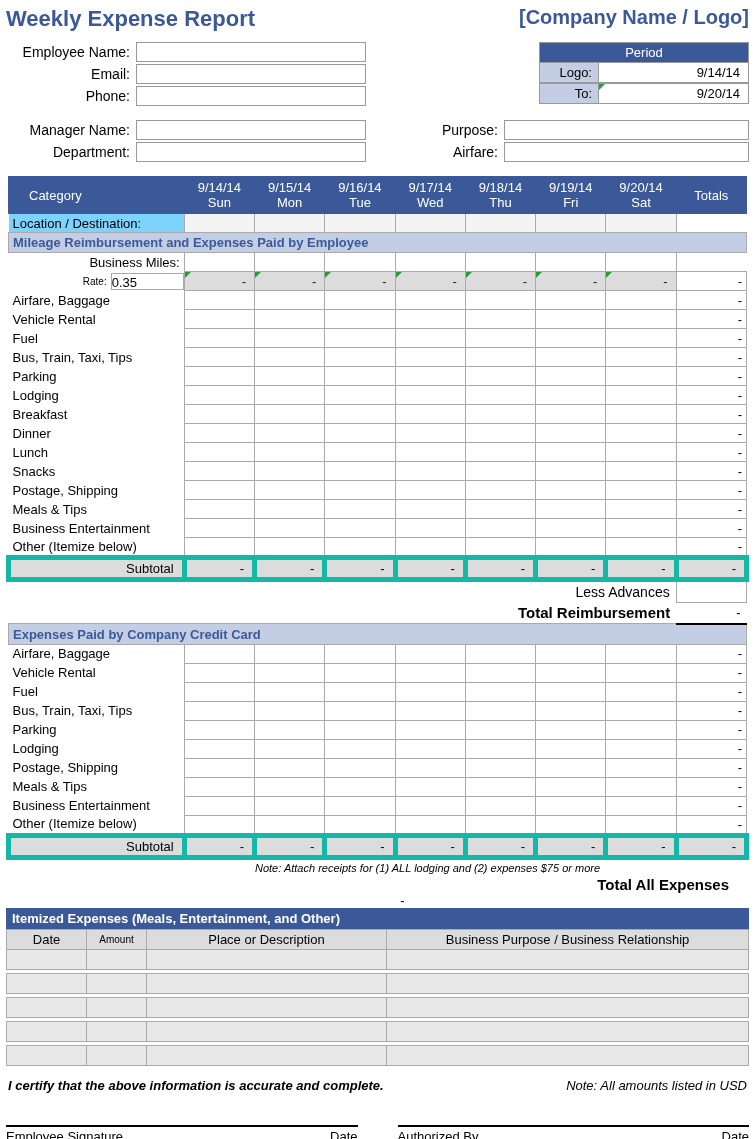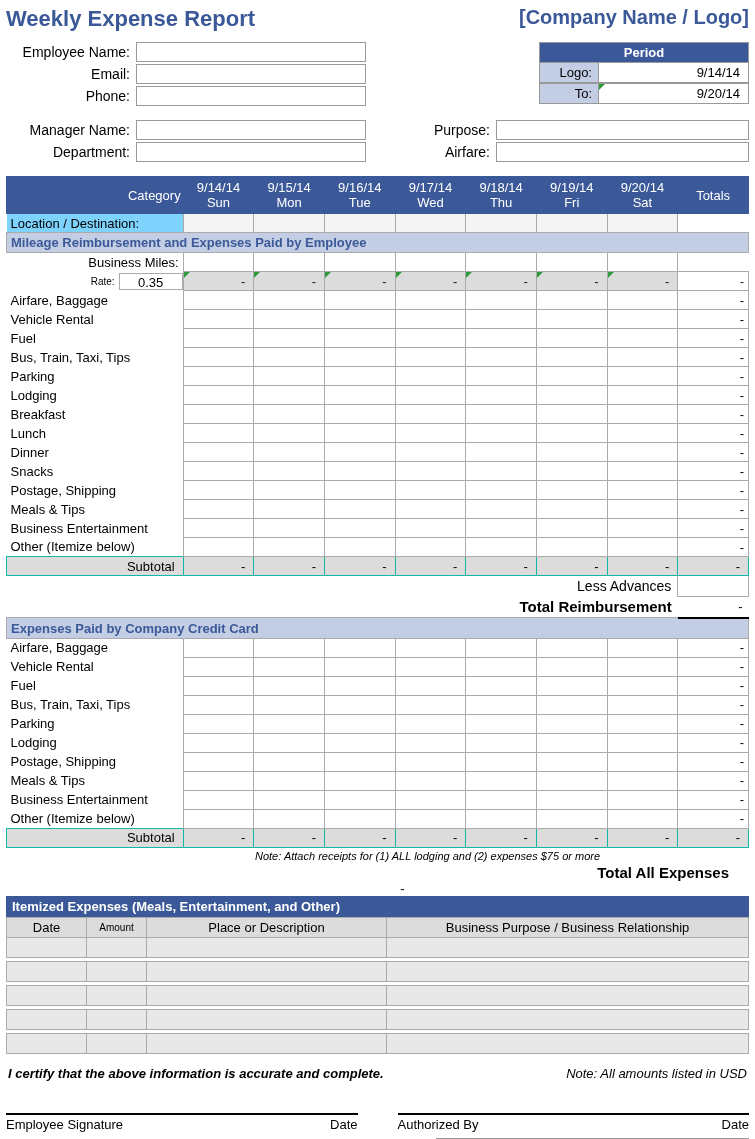--- a/index.html
+++ b/index.html
@@ -1,48 +1,48 @@
 <!DOCTYPE html>
 <html><head>
 <meta charset="utf-8">
 <style>
   * { box-sizing: border-box; margin: 0; padding: 0; }
   body { font-family: Arial, Helvetica, sans-serif; font-size: 13px; background: #fff; width: 755px; }
   .doc { width: 755px; padding: 6px; }
   .header { display: flex; justify-content: space-between; align-items: flex-start; margin-bottom: 10px; }
   .title { color: #3b5998; font-size: 22px; font-weight: bold; }
   .company { color: #3b5998; font-size: 20px; font-weight: bold; text-align: right; }
-  .info-row { display: flex; margin-bottom: 12px; }
+  .info-row { display: flex; margin-bottom: 12px; gap: 8px; }
   .info-left { width: 360px; }
   .info-right { flex: 1; }
   .form-line { display: flex; align-items: center; margin-bottom: 2px; }
   .form-label { text-align: right; padding-right: 6px; font-size: 14px; width: 130px; }
   .form-box { border: 1px solid #999; height: 20px; flex: 1; background: #fff; padding: 2px 4px; font-size: 13px; }
-  .period-hdr { background: #3b5998; color: #fff; text-align: center; font-weight: bold; padding: 2px 0; font-size: 13px; border: 1px solid #999; border-bottom: none; }
+  .period-hdr { background: #3b5998; color: #fff; text-align: center; font-weight: normal; padding: 2px 0; font-size: 13px; border: 1px solid #999; border-bottom: none; }
   .period-row { display: flex; }
   .period-lbl { background: #c3cde4; border: 1px solid #999; text-align: right; padding: 2px 6px; width: 60px; font-size: 13px; }
   .period-val { border: 1px solid #999; border-left: none; text-align: right; padding: 2px 8px; flex: 1; font-size: 13px; position: relative; }
   .tri { position: absolute; top: 0; left: 0; width: 0; height: 0; border-top: 6px solid #2d9a3a; border-right: 6px solid transparent; }
   .period-box { margin-left: auto; width: 210px; }
   .grid { border-collapse: collapse; width: 100%; }
   .grid th, .grid td { border: 1px solid #aaa; padding: 1px 4px; height: 19px; }
   .cat-hdr { background: #3b5998; color: #fff; font-size: 13px; }
   .cat-hdr th { border: 1px solid #3b5998; text-align: center; font-weight: normal; padding: 3px 2px; vertical-align: middle; }
-  .cat-hdr .cat-col { text-align: right; padding-left: 12px; width: 175px; }
+  .cat-hdr .cat-col { text-align: left; padding-left: 20px; width: 175px; }
   .daycol { width: 70px; }
   .totcol { width: 70px; }
   .loc-row td { background: #f4f4f4; }
   .loc-row .lbl { background: #7dd3fc; text-align: left; border: none; }
   .section-hdr td { background: #c3cde4; color: #3b5998; font-weight: bold; padding: 2px 4px; border: 1px solid #aaa; }
   .lbl-right { text-align: right; background: #fff; border: none !important; }
   .lbl-left { text-align: left; background: #fff; border: none !important; }
   .data-cell { background: #fff; text-align: right; }
   .tot-cell { background: #fff; text-align: right; border-left: 1px solid #666 !important; }
   .gray-cell { background: #dcdcdc; text-align: right; position: relative; padding-right: 8px !important; }
-  .subtotal-row td { background: #dcdcdc; text-align: right; padding-right: 8px; border: 1px solid #14b8a6; padding-left: 32px; }
+  .subtotal-row td { background: #dcdcdc; text-align: right; padding-right: 8px; border: 5px solid #14b8a6; padding-left: 32px; }
   .subtotal-row .lbl { text-align: right; font-weight: normal; background: #dcdcdc; }
   .summary-row td { border: none; text-align: right; padding: 2px 6px; }
   .summary-row .summary-lbl { font-size: 14px; }
   .summary-row.bold .summary-lbl { font-weight: bold; font-size: 15px; }
   .note { font-style: italic; font-size: 11px; padding: 2px 0 2px 100px; }
   .note-row { display: flex; align-items: center; flex-direction: column; }
   .note-row .tot-lbl { margin-left: auto; font-weight: bold; font-size: 15px; padding-right: 20px; }
   .note-row .tot-val { width: 70px; text-align: right; padding-right: 8px; }
   .item-hdr { background: #3b5998; color: #fff; font-weight: bold; padding: 3px 6px; }
   .item-sub th { background: #dcdcdc; text-align: center; font-weight: normal; border: 1px solid #aaa; padding: 2px; }
@@ -157,21 +157,21 @@
           <td class="data-cell"></td>
           <td class="data-cell"></td>
           <td class="data-cell"></td>
           <td class="data-cell"></td>
       <td class="noborder"></td>
     </tr>
     <tr class="rate-row">
       <td class="noborder" style="padding:0">
             <div style="display:flex;align-items:center">
               <div style="flex:1;text-align:right;font-size:10px;padding-right:4px">Rate:</div>
-              <div style="border:1px solid #aaa;width:64px;text-align:center;height:17px;line-height:17px">0.35</div>
+              <div style="border:1px solid #aaa;width:73px;text-align:left;height:17px;line-height:17px">0.35</div>
             </div>
           </td>
       <td class="gray-cell"><div class="tri"></div><span class="dash">-</span></td>
       <td class="gray-cell"><div class="tri"></div><span class="dash">-</span></td>
       <td class="gray-cell"><div class="tri"></div><span class="dash">-</span></td>
       <td class="gray-cell"><div class="tri"></div><span class="dash">-</span></td>
       <td class="gray-cell"><div class="tri"></div><span class="dash">-</span></td>
       <td class="gray-cell"><div class="tri"></div><span class="dash">-</span></td>
       <td class="gray-cell"><div class="tri"></div><span class="dash">-</span></td>
       <td class="tot-cell"><span class="dash">-</span></td>
@@ -249,32 +249,32 @@
           <td class="data-cell"></td>
           <td class="data-cell"></td>
           <td class="data-cell"></td>
           <td class="data-cell"></td>
           <td class="data-cell"></td>
           <td class="data-cell"></td>
           <td class="data-cell"></td>
           <td class="tot-cell">-</td>
         </tr>
         <tr>
+          <td class="lbl-left">Dinner</td>
+          <td class="data-cell"></td>
+          <td class="data-cell"></td>
+          <td class="data-cell"></td>
+          <td class="data-cell"></td>
+          <td class="data-cell"></td>
+          <td class="data-cell"></td>
+          <td class="data-cell"></td>
+          <td class="tot-cell">-</td>
+        </tr>
+        <tr>
           <td class="lbl-left">Lunch</td>
-          <td class="data-cell"></td>
-          <td class="data-cell"></td>
-          <td class="data-cell"></td>
-          <td class="data-cell"></td>
-          <td class="data-cell"></td>
-          <td class="data-cell"></td>
-          <td class="data-cell"></td>
-          <td class="tot-cell">-</td>
-        </tr>
-        <tr>
-          <td class="lbl-left">Dinner</td>
           <td class="data-cell"></td>
           <td class="data-cell"></td>
           <td class="data-cell"></td>
           <td class="data-cell"></td>
           <td class="data-cell"></td>
           <td class="data-cell"></td>
           <td class="data-cell"></td>
           <td class="tot-cell">-</td>
         </tr>
         <tr>

